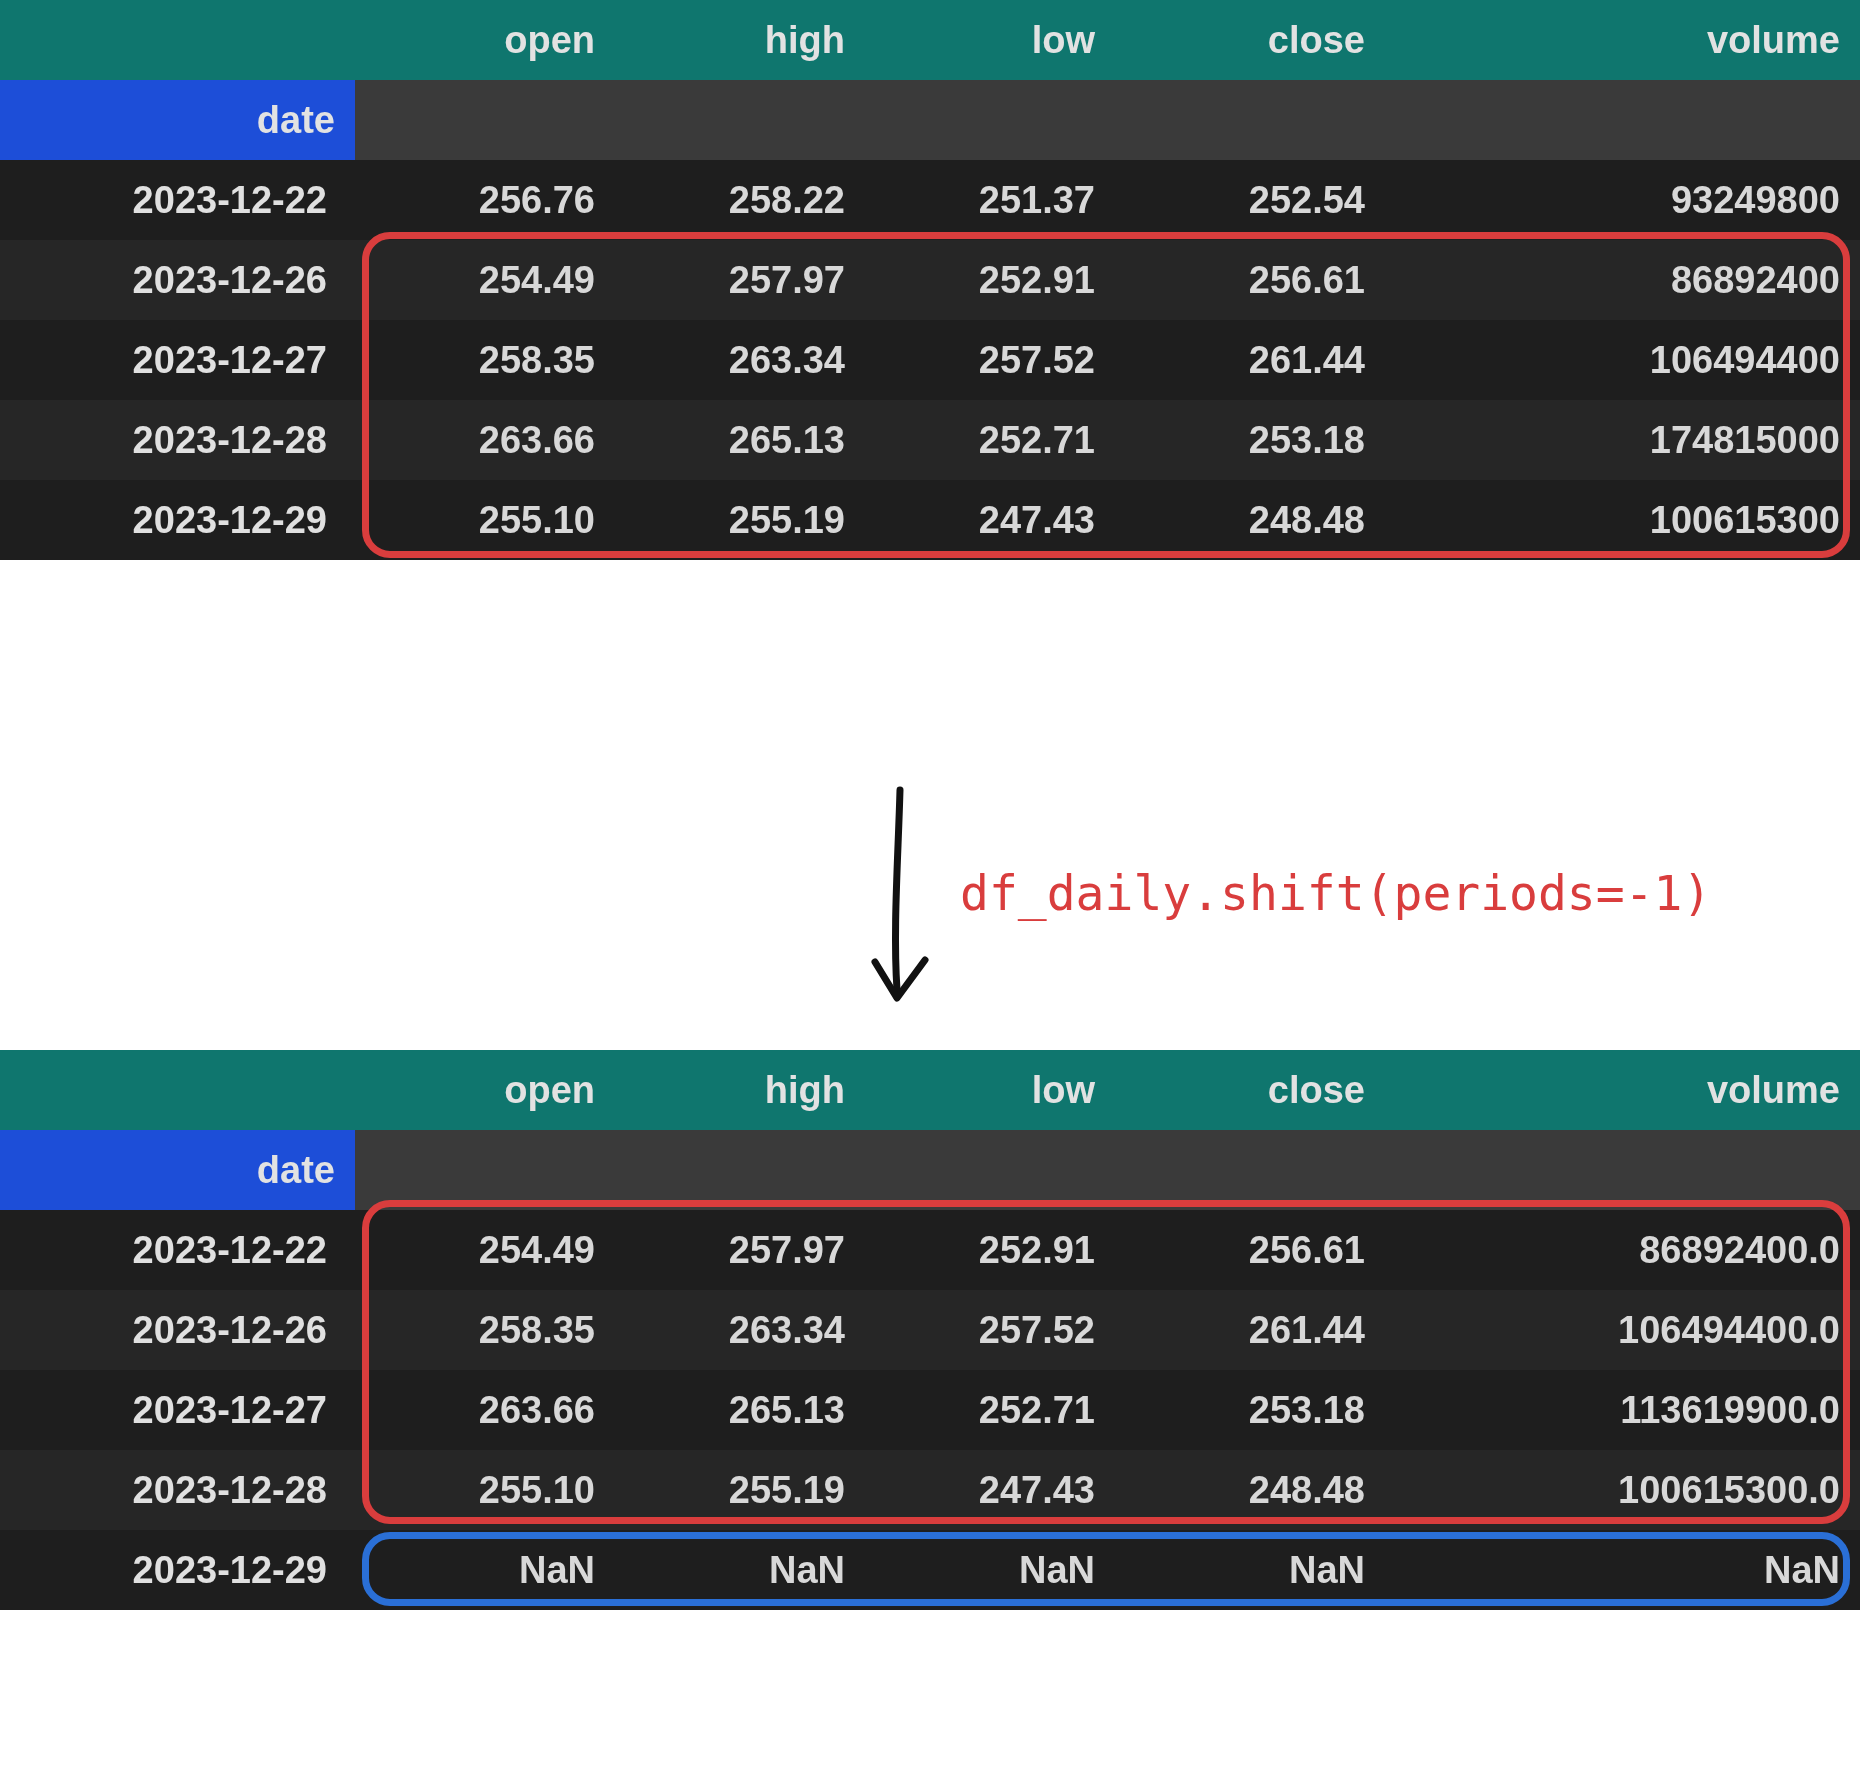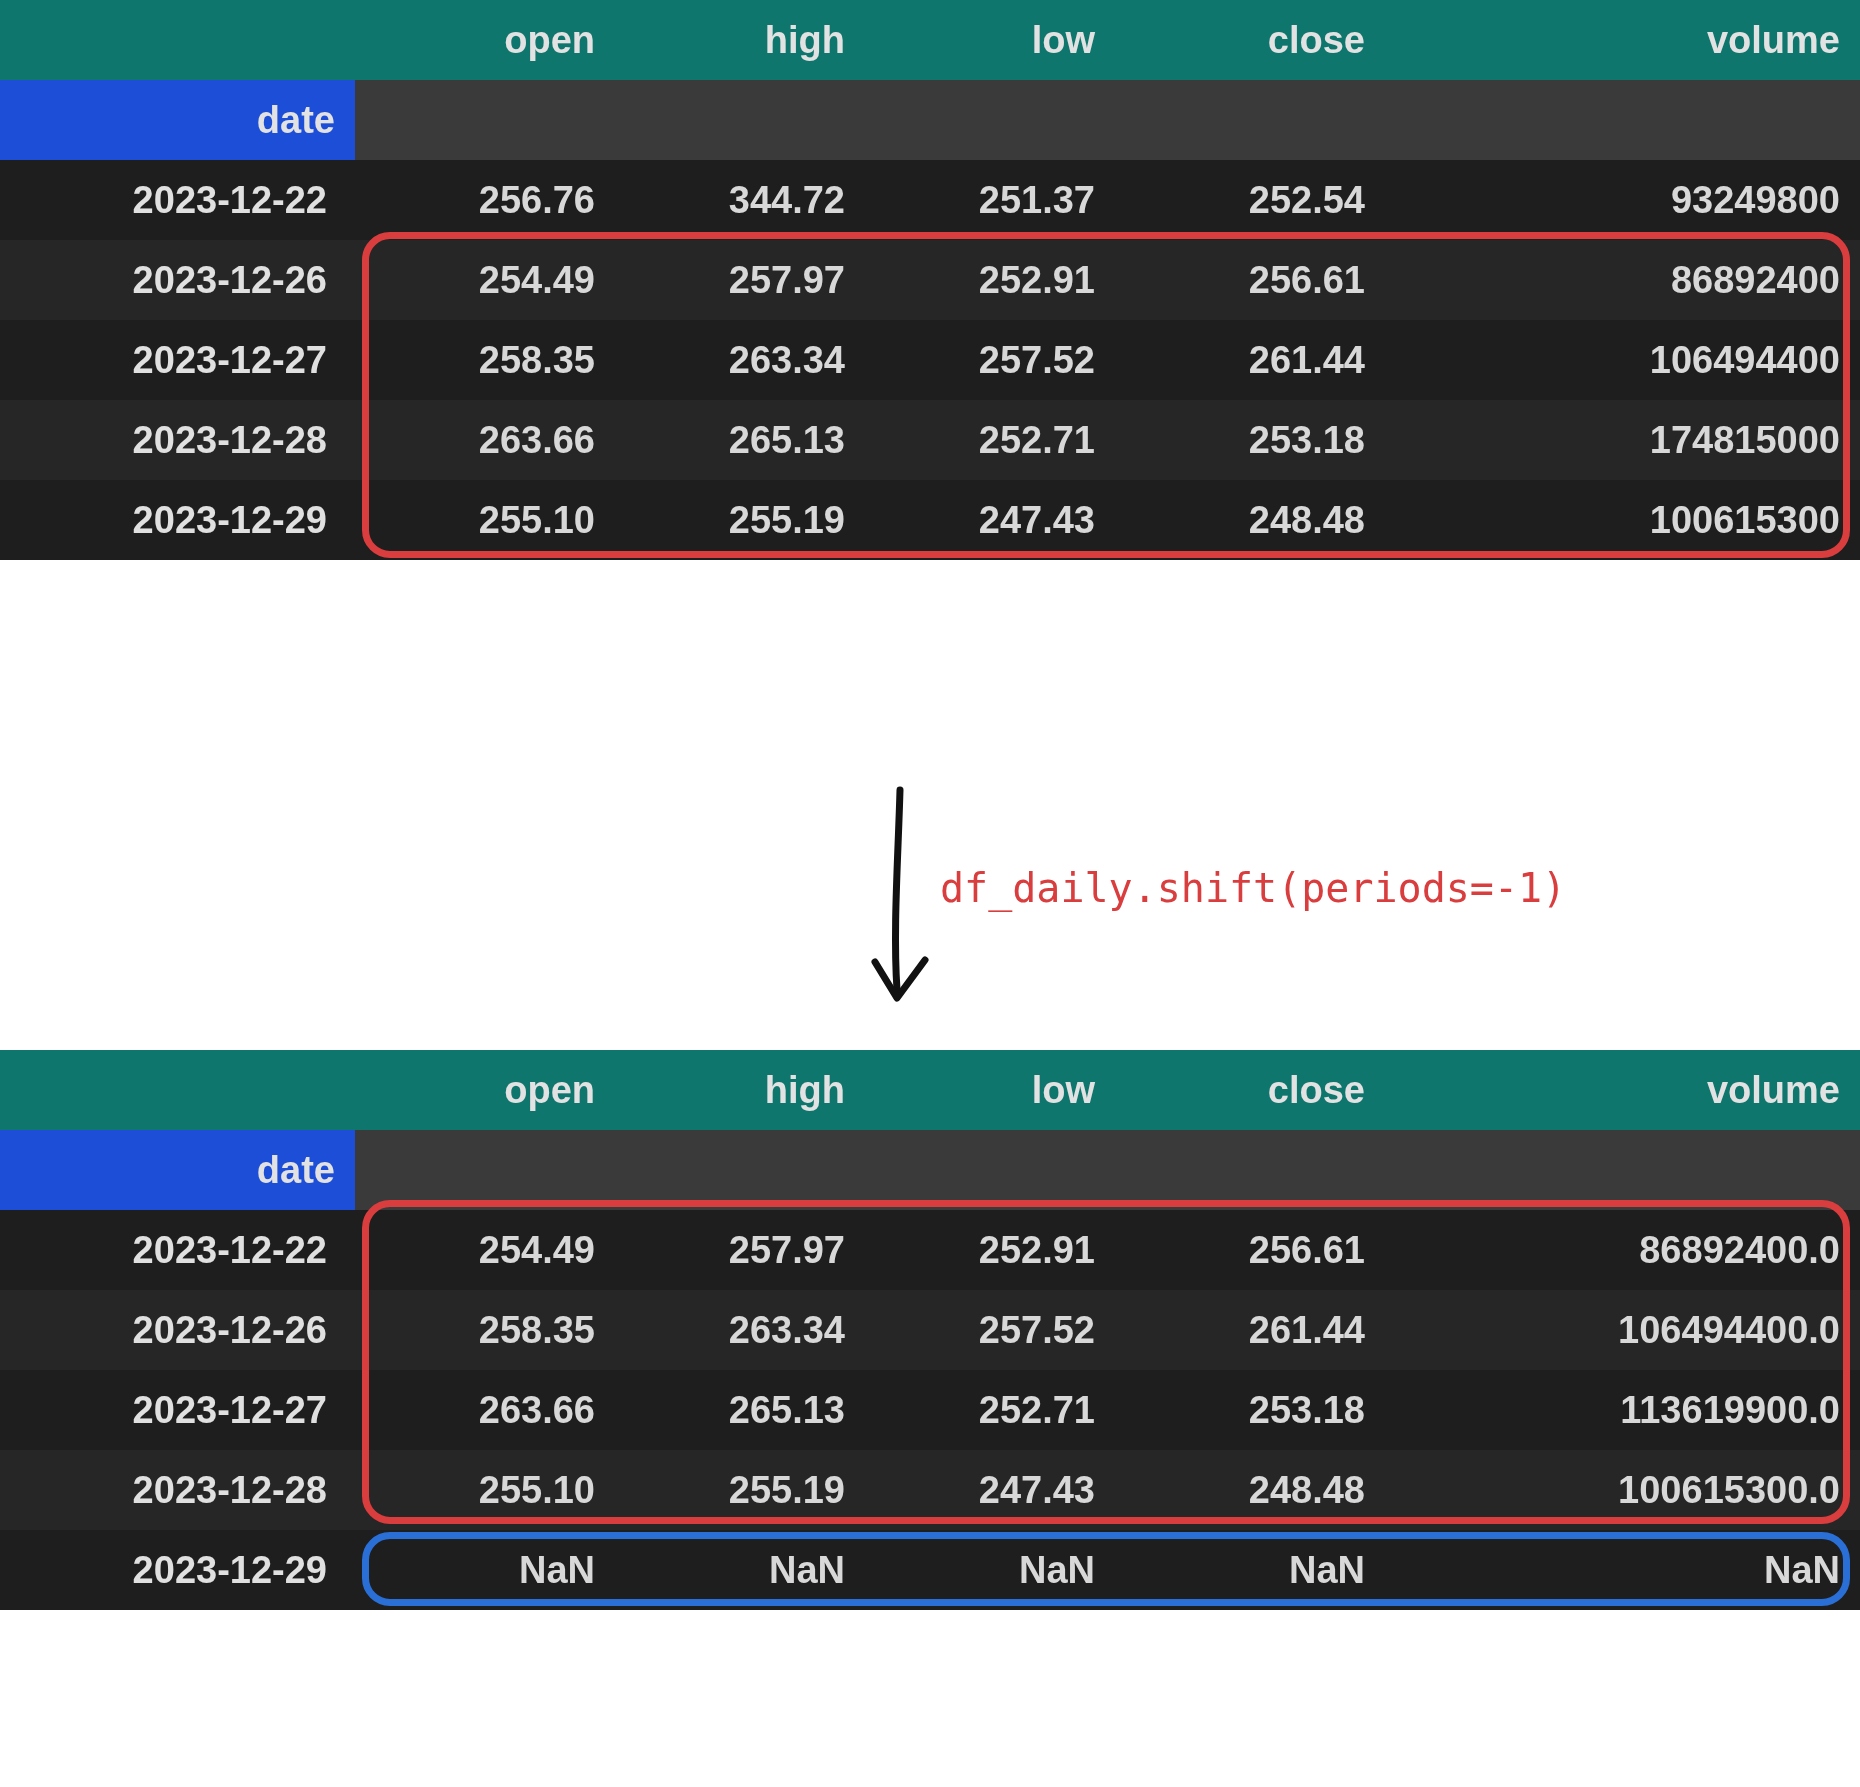--- a/index.html
+++ b/index.html
@@ -67,24 +67,24 @@
     .hl {
       position: absolute;
       border-radius: 28px;
       pointer-events: none;
       background: transparent;
     }
     .hl-red  { border: 7px solid #d93d3d; }
     .hl-blue { border: 7px solid #2a6fd6; }
     .code-ann {
       position: absolute;
-      left: 940px;
+      left: 960px;
       top: 865px;
       font-family: "SFMono-Regular", Menlo, Consolas, monospace;
-      font-size: 40px;
+      font-size: 48px;
       font-weight: 500;
       color: #d93d3d;
       white-space: nowrap;
     }
     svg.arrow {
       position: absolute;
       left: 855px;
       top: 780px;
       width: 90px;
       height: 240px;
@@ -119,21 +119,21 @@
         <th class="idx-blank"></th>
         <th class="idx-blank"></th>
         <th class="idx-blank"></th>
         <th class="idx-blank"></th>
       </tr>
     </thead>
     <tbody>
       <tr>
         <td class="date-cell">2023-12-22</td>
         <td>256.76</td>
-        <td>344.72</td>
+        <td>258.22</td>
         <td>251.37</td>
         <td>252.54</td>
         <td>93249800</td>
       </tr>
       <tr>
         <td class="date-cell">2023-12-26</td>
         <td>254.49</td>
         <td>257.97</td>
         <td>252.91</td>
         <td>256.61</td>

